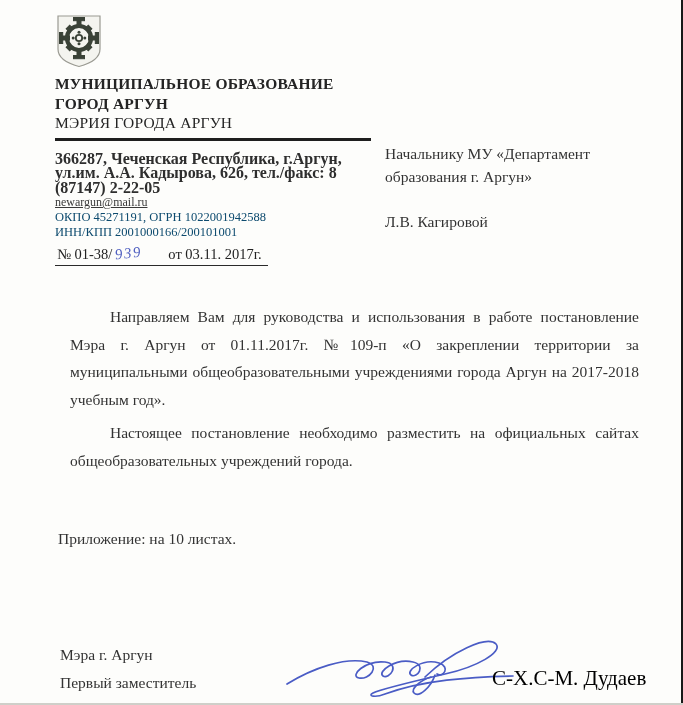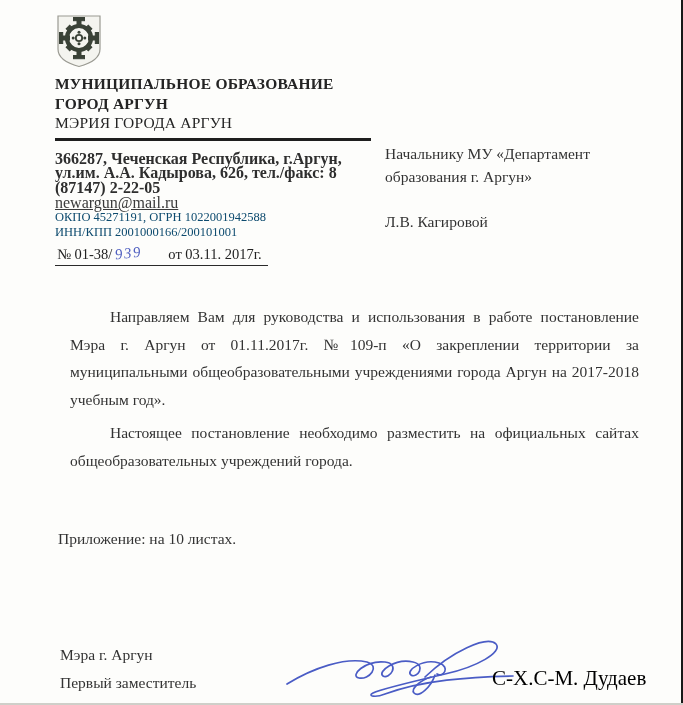--- a/index.html
+++ b/index.html
@@ -25,21 +25,21 @@
   .letterhead {
     position:absolute; left:55px; top:14px; width:316px;
   }
   .emblem-wrap { height:56px; margin-bottom:4px; }
   .org-line { font-weight:bold; font-size:15.5px; line-height:19.5px; letter-spacing:0.2px; color:#242424; }
   .org-line.normal { font-weight:normal; }
   .head-rule { height:3px; background:#1e1e1e; margin-top:5px; }
 
   .addr { margin-top:11px; }
   .addr-bold { font-weight:bold; font-size:16px; line-height:14.5px; color:#2e2e2e; }
-  .addr-email { font-size:16px; line-height:15px; text-decoration:underline; color:#3a3a3a; }
+  .addr-email { font-size:12px; line-height:15px; text-decoration:underline; color:#3a3a3a; }
   .addr-reg { font-size:12.5px; line-height:15px; color:#0c4a6e; }
 
   .ref-line {
     display:inline-block;
     margin-top:6px;
     font-size:14.5px;
     border-bottom:1.4px solid #2a2a2a;
     padding:0 6px 2px 2px;
     color:#222;
   }

